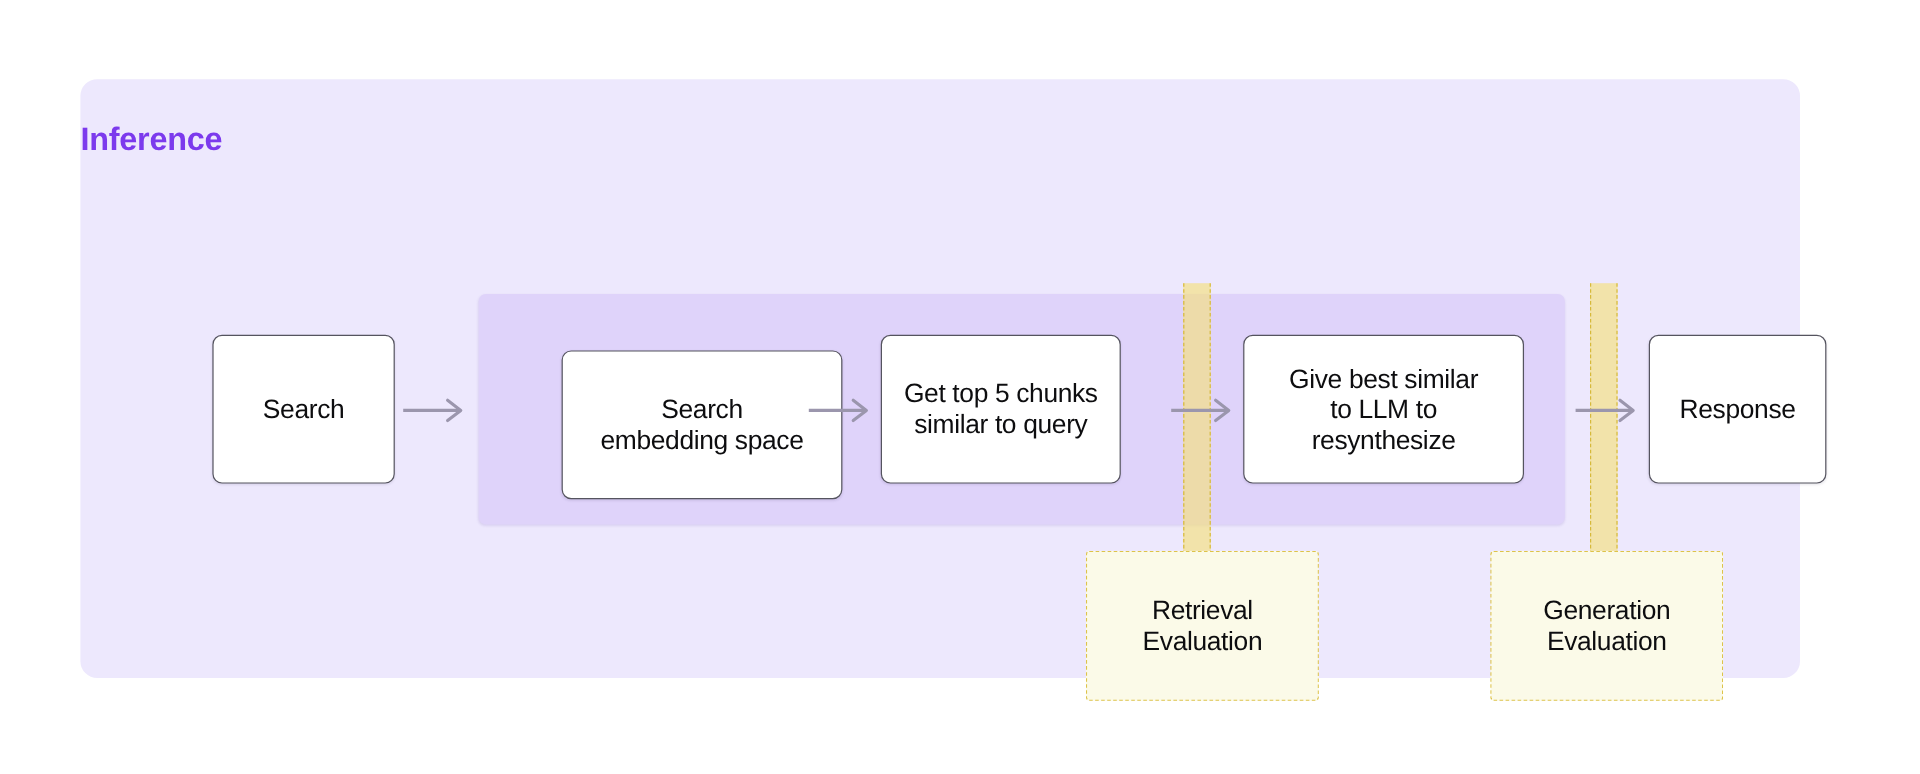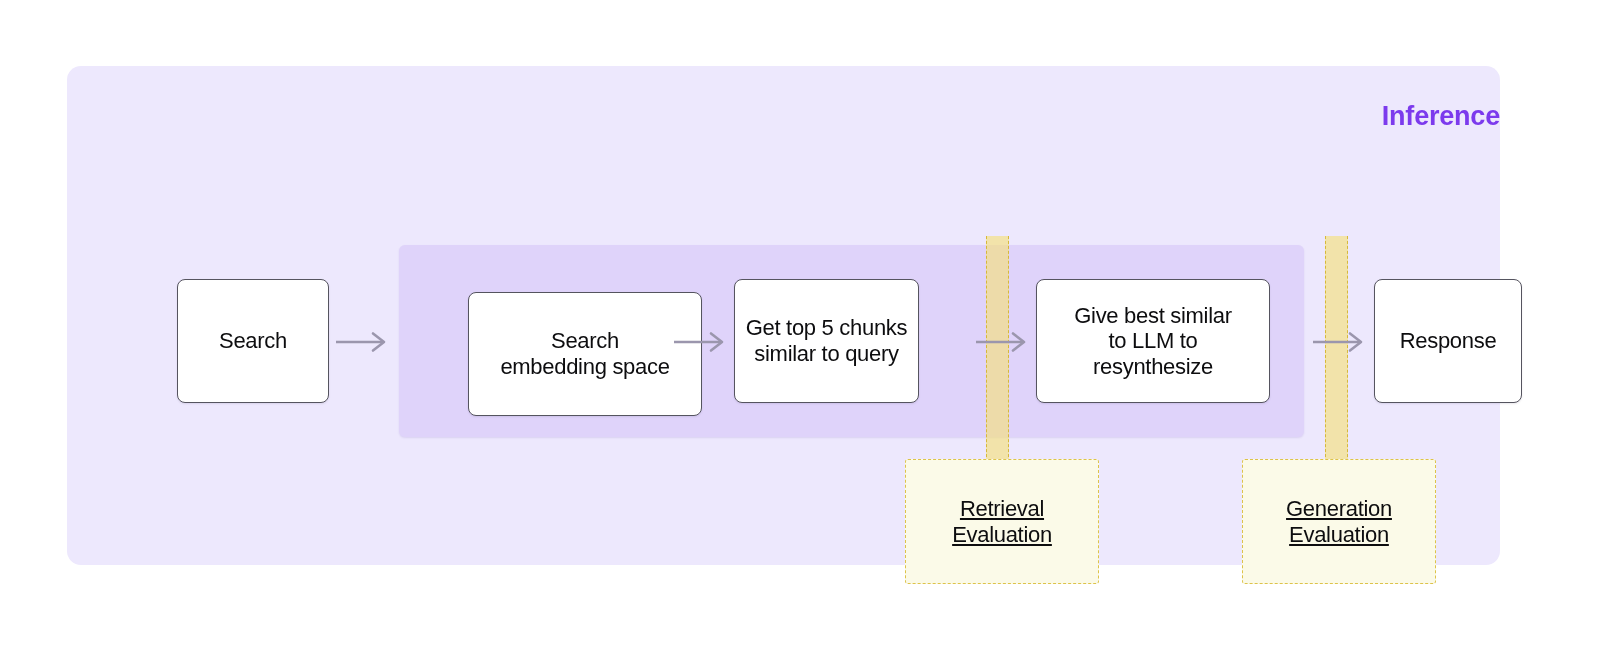--- a/index.html
+++ b/index.html
@@ -29,21 +29,21 @@
     height: 499px;
     background: #ede8fd;
     border-radius: 14px;
   }
 
   .diagram-title {
     position: absolute;
     left: 0;
     top: 37px;
     width: 100%;
-    text-align: right;
+    text-align: left;
     font-size: 27px;
     font-weight: bold;
     color: #7c3aed;
     letter-spacing: -0.2px;
     line-height: 1;
   }
 
   
   .inner-panel {
     position: absolute;
@@ -74,21 +74,21 @@
     padding: 4px 6px;
     box-shadow: 0 1px 2px rgba(40, 30, 70, 0.10);
     z-index: 5;
   }
   .node-box .node-label {
     white-space: pre-line;
   }
 
   #node-query      { left: 110px;  top: 213px; width: 152px; height: 124px; }
   #node-search     { left: 365px;  top: 226px; width: 234px; height: 124px; margin-left: 36px; }
-  #node-chunks     { left: 667px;  top: 213px; width: 185px; height: 124px; }
+  #node-chunks     { left: 667px;  top: 213px; width: 200px; height: 124px; }
   #node-llm        { left: 969px;  top: 213px; width: 234px; height: 124px; }
   #node-response   { left: 1307px; top: 213px; width: 148px; height: 124px; }
 
   
   .arrow {
     position: absolute;
     top: 262px;
     width: 56px;
     height: 28px;
     z-index: 6;
@@ -128,21 +128,20 @@
     align-items: center;
     justify-content: center;
     text-align: center;
     color: #0d0d0f;
     font-size: 22px;
     line-height: 1.16;
     letter-spacing: -0.3px;
     box-sizing: border-box;
     padding: 4px 8px;
     z-index: 4;
-    text-decoration: underline;
   }
   .eval-box .node-label { white-space: pre-line; }
 
   #eval-box-retrieval  { left: 838px; }
   #eval-box-generation { left: 1175px; }
 </style>
 </head>
 <body>
 
 <div id="canvas">

